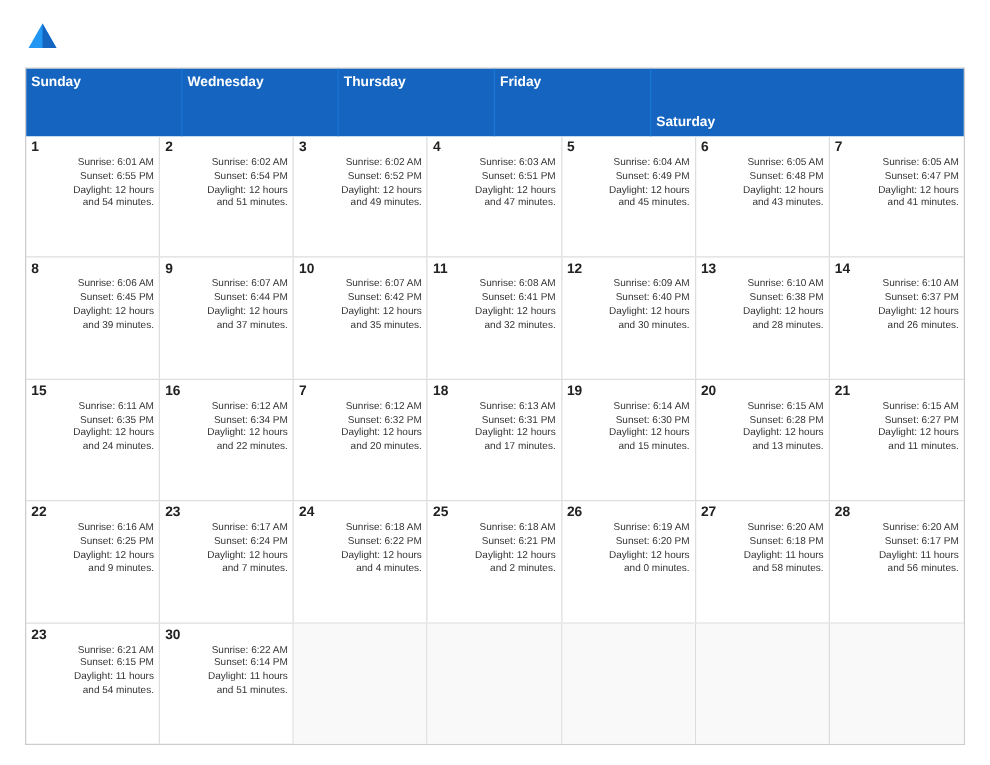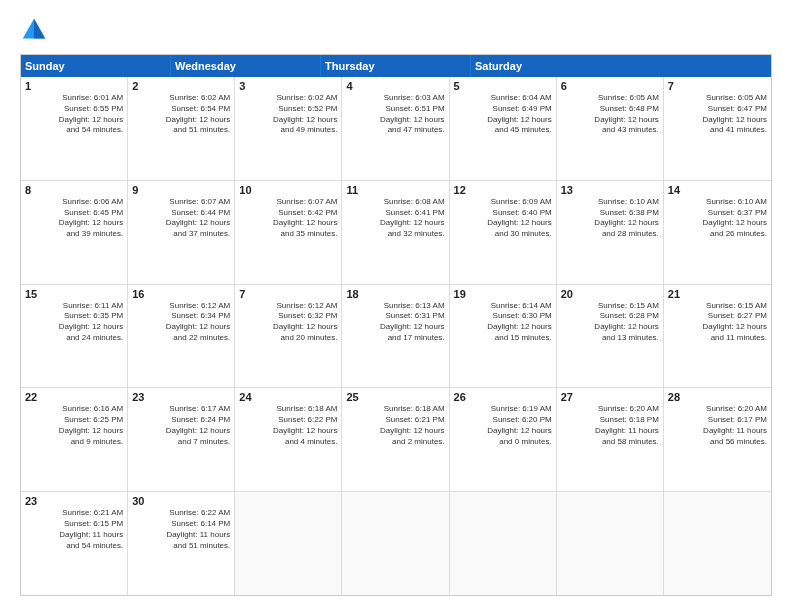--- a/index.html
+++ b/index.html
@@ -63,33 +63,34 @@
     }
     .calendar {
       flex: 1;
       display: flex;
       flex-direction: column;
       border: 1px solid #ccc;
       margin-top: 6px;
     }
     .cal-header-row {
       display: grid;
-      grid-template-columns: repeat(5, 1fr);
+      grid-template-columns: repeat(6, 1fr);
       background: #1565C0;
     }
     .cal-header-cell {
       color: #fff;
       font-size: 11px;
       font-weight: bold;
       padding: 5px 4px;
       text-align: left;
       border-right: 1px solid #1976D2;
     }
     .cal-header-cell:last-child {
       border-right: none;
+      margin-top: 32px;
     }
     .cal-body {
       flex: 1;
       display: flex;
       flex-direction: column;
     }
     .cal-week {
       display: grid;
       grid-template-columns: repeat(7, 1fr);
       flex: 1;
@@ -145,20 +146,21 @@
       <div class="main-title"></div>
       <div class="subtitle"></div>
     </div>
   </div>
 
   <div class="calendar">
     <div class="cal-header-row">
     <div class="cal-header-cell">Sunday</div>
         <div class="cal-header-cell">Wednesday</div>
         <div class="cal-header-cell">Thursday</div>
+        <div class="cal-header-cell">Friday</div>
         <div class="cal-header-cell">Saturday</div>
       </div>
     <div class="cal-body">
     <div class="cal-week">
           <div class="cal-cell">
             <span class="day-num">1</span>
             <div class="cell-text">Sunrise: 6:01 AM<br>Sunset: 6:55 PM<br>Daylight: 12 hours<br>and 54 minutes.</div>
           </div>
           <div class="cal-cell">
             <span class="day-num">2</span>

